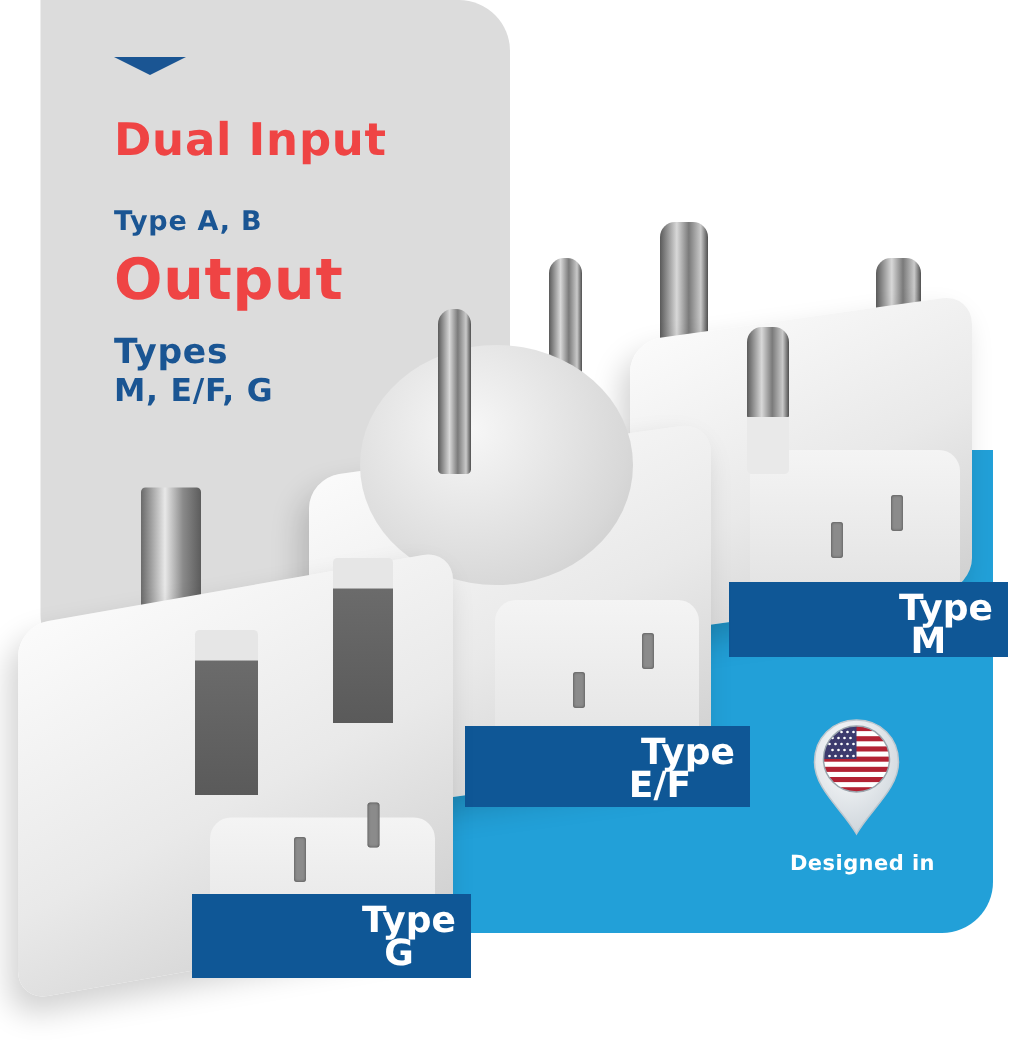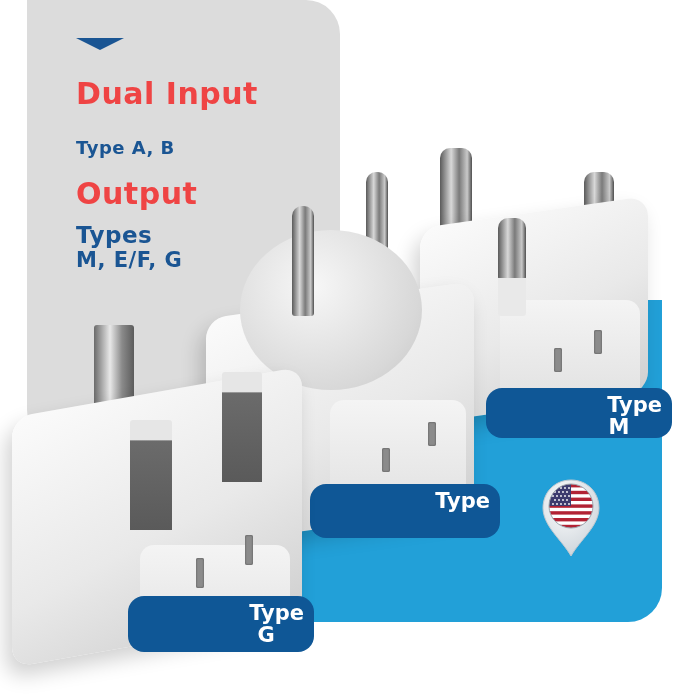--- a/index.html
+++ b/index.html
@@ -26,22 +26,22 @@
     }
 
     .blue-bg {
       position: absolute; left: 90px; top: 300px; width: 572px; height: 322px;
       background: #22a0d8; border-radius: 0 0 34px 0;
       clip-path: polygon(75% 0, 100% 0, 100% 100%, 38% 100%, 0 100%, 0 78%);
     }
 
     .badge {
       position: absolute; background: #0f5796; color: #ffffff;
-      border-radius: 16px; font-weight: bold; text-align: right;
-      font-family: "DejaVu Sans", sans-serif; line-height: 22px; font-size: 21px;
+      border-radius: 0; font-weight: bold; text-align: right;
+      font-family: "DejaVu Sans", sans-serif; line-height: 22px; font-size: 24px;
       padding: 6px 10px;
     }
     .badge span { display: block; }
     .badge .line2 { text-align: center; padding-left: 40px; }
 
     .plug {
       position: absolute; background: linear-gradient(160deg, #fbfbfb 0%, #e9e9e9 55%, #cfcfcf 100%);
       border-radius: 20px; box-shadow: -6px 10px 20px rgba(0,0,0,0.18);
     }
     .plug-face {
@@ -83,21 +83,21 @@
     }
   </style>
 </head>
 <body>
 
 <div class="gray-panel"></div>
 <div class="chevron"></div>
 
 <div class="heading" style="top:76px; font-size:30px;">Dual Input</div>
 <div class="sub" style="top:137px; font-size:18px;">Type A, B</div>
-<div class="heading" style="top:176px; font-size:30px;">Output</div>
+<div class="heading" style="top:164px; font-size:38px;">Output</div>
 <div class="sub" style="top:222px; font-size:23px;">Types</div>
 <div class="sub" style="top:248px; font-size:21px;">M, E/F, G</div>
 
 <div class="blue-bg"></div>
 
 <div>
   <div class="pin-round" style="left:440px; top:148px; width:32px; height:120px;"></div>
   <div class="pin-round" style="left:584px; top:172px; width:30px; height:70px;"></div>
   <div class="pin-base" style="left:584px; top:240px; width:30px; height:40px;"></div>
   <div class="plug" style="left:420px; top:212px; width:228px; height:196px; transform:skewY(-8deg);"></div>
@@ -116,20 +116,21 @@
   <div class="pin-round" style="left:366px; top:172px; width:22px; height:90px;"></div>
   <div class="plug" style="left:206px; top:300px; width:268px; height:226px; transform:skewY(-8deg);"></div>
   <div class="schuko-round" style="left:240px; top:230px; width:182px; height:160px;"></div>
   <div class="pin-round" style="left:292px; top:206px; width:22px; height:110px;"></div>
   <div class="plug-face" style="left:330px; top:400px; width:136px; height:110px;"></div>
   <div class="slot" style="left:382px; top:448px;"></div>
   <div class="slot" style="left:428px; top:422px;"></div>
 </div>
 <div class="badge" style="left:310px; top:484px; width:190px; height:54px;">
   <span>Type</span>
+  <span class="line2" style="padding-left:70px;">E/F</span>
 </div>
 
 <div>
   <div class="blade" style="left:94px; top:325px; width:40px; height:120px;"></div>
   <div class="plug" style="left:12px; top:392px; width:290px; height:250px; transform:skewY(-10deg);"></div>
   <div class="blade-dark" style="left:130px; top:420px; width:42px; height:110px;"></div>
   <div class="blade-dark" style="left:222px; top:372px; width:40px; height:110px;"></div>
   <div class="plug-face" style="left:140px; top:545px; width:150px; height:100px;"></div>
   <div class="slot" style="left:196px; top:558px; height:30px;"></div>
   <div class="slot" style="left:245px; top:535px; height:30px;"></div>
@@ -182,13 +183,14 @@
       <circle cx="13" cy="26" r="0.9"></circle>
         <circle cx="17" cy="26" r="0.9"></circle>
         <circle cx="21" cy="26" r="0.9"></circle>
         <circle cx="25" cy="26" r="0.9"></circle>
         <circle cx="29" cy="26" r="0.9"></circle>
     </g>
   </g>
   <circle cx="31" cy="28" r="22" fill="none" stroke="#9aa6ae" stroke-width="1"></circle>
 </svg>
 <div class="designed">
+  <div>Designed in</div>
 </div>
 
 </body></html>

